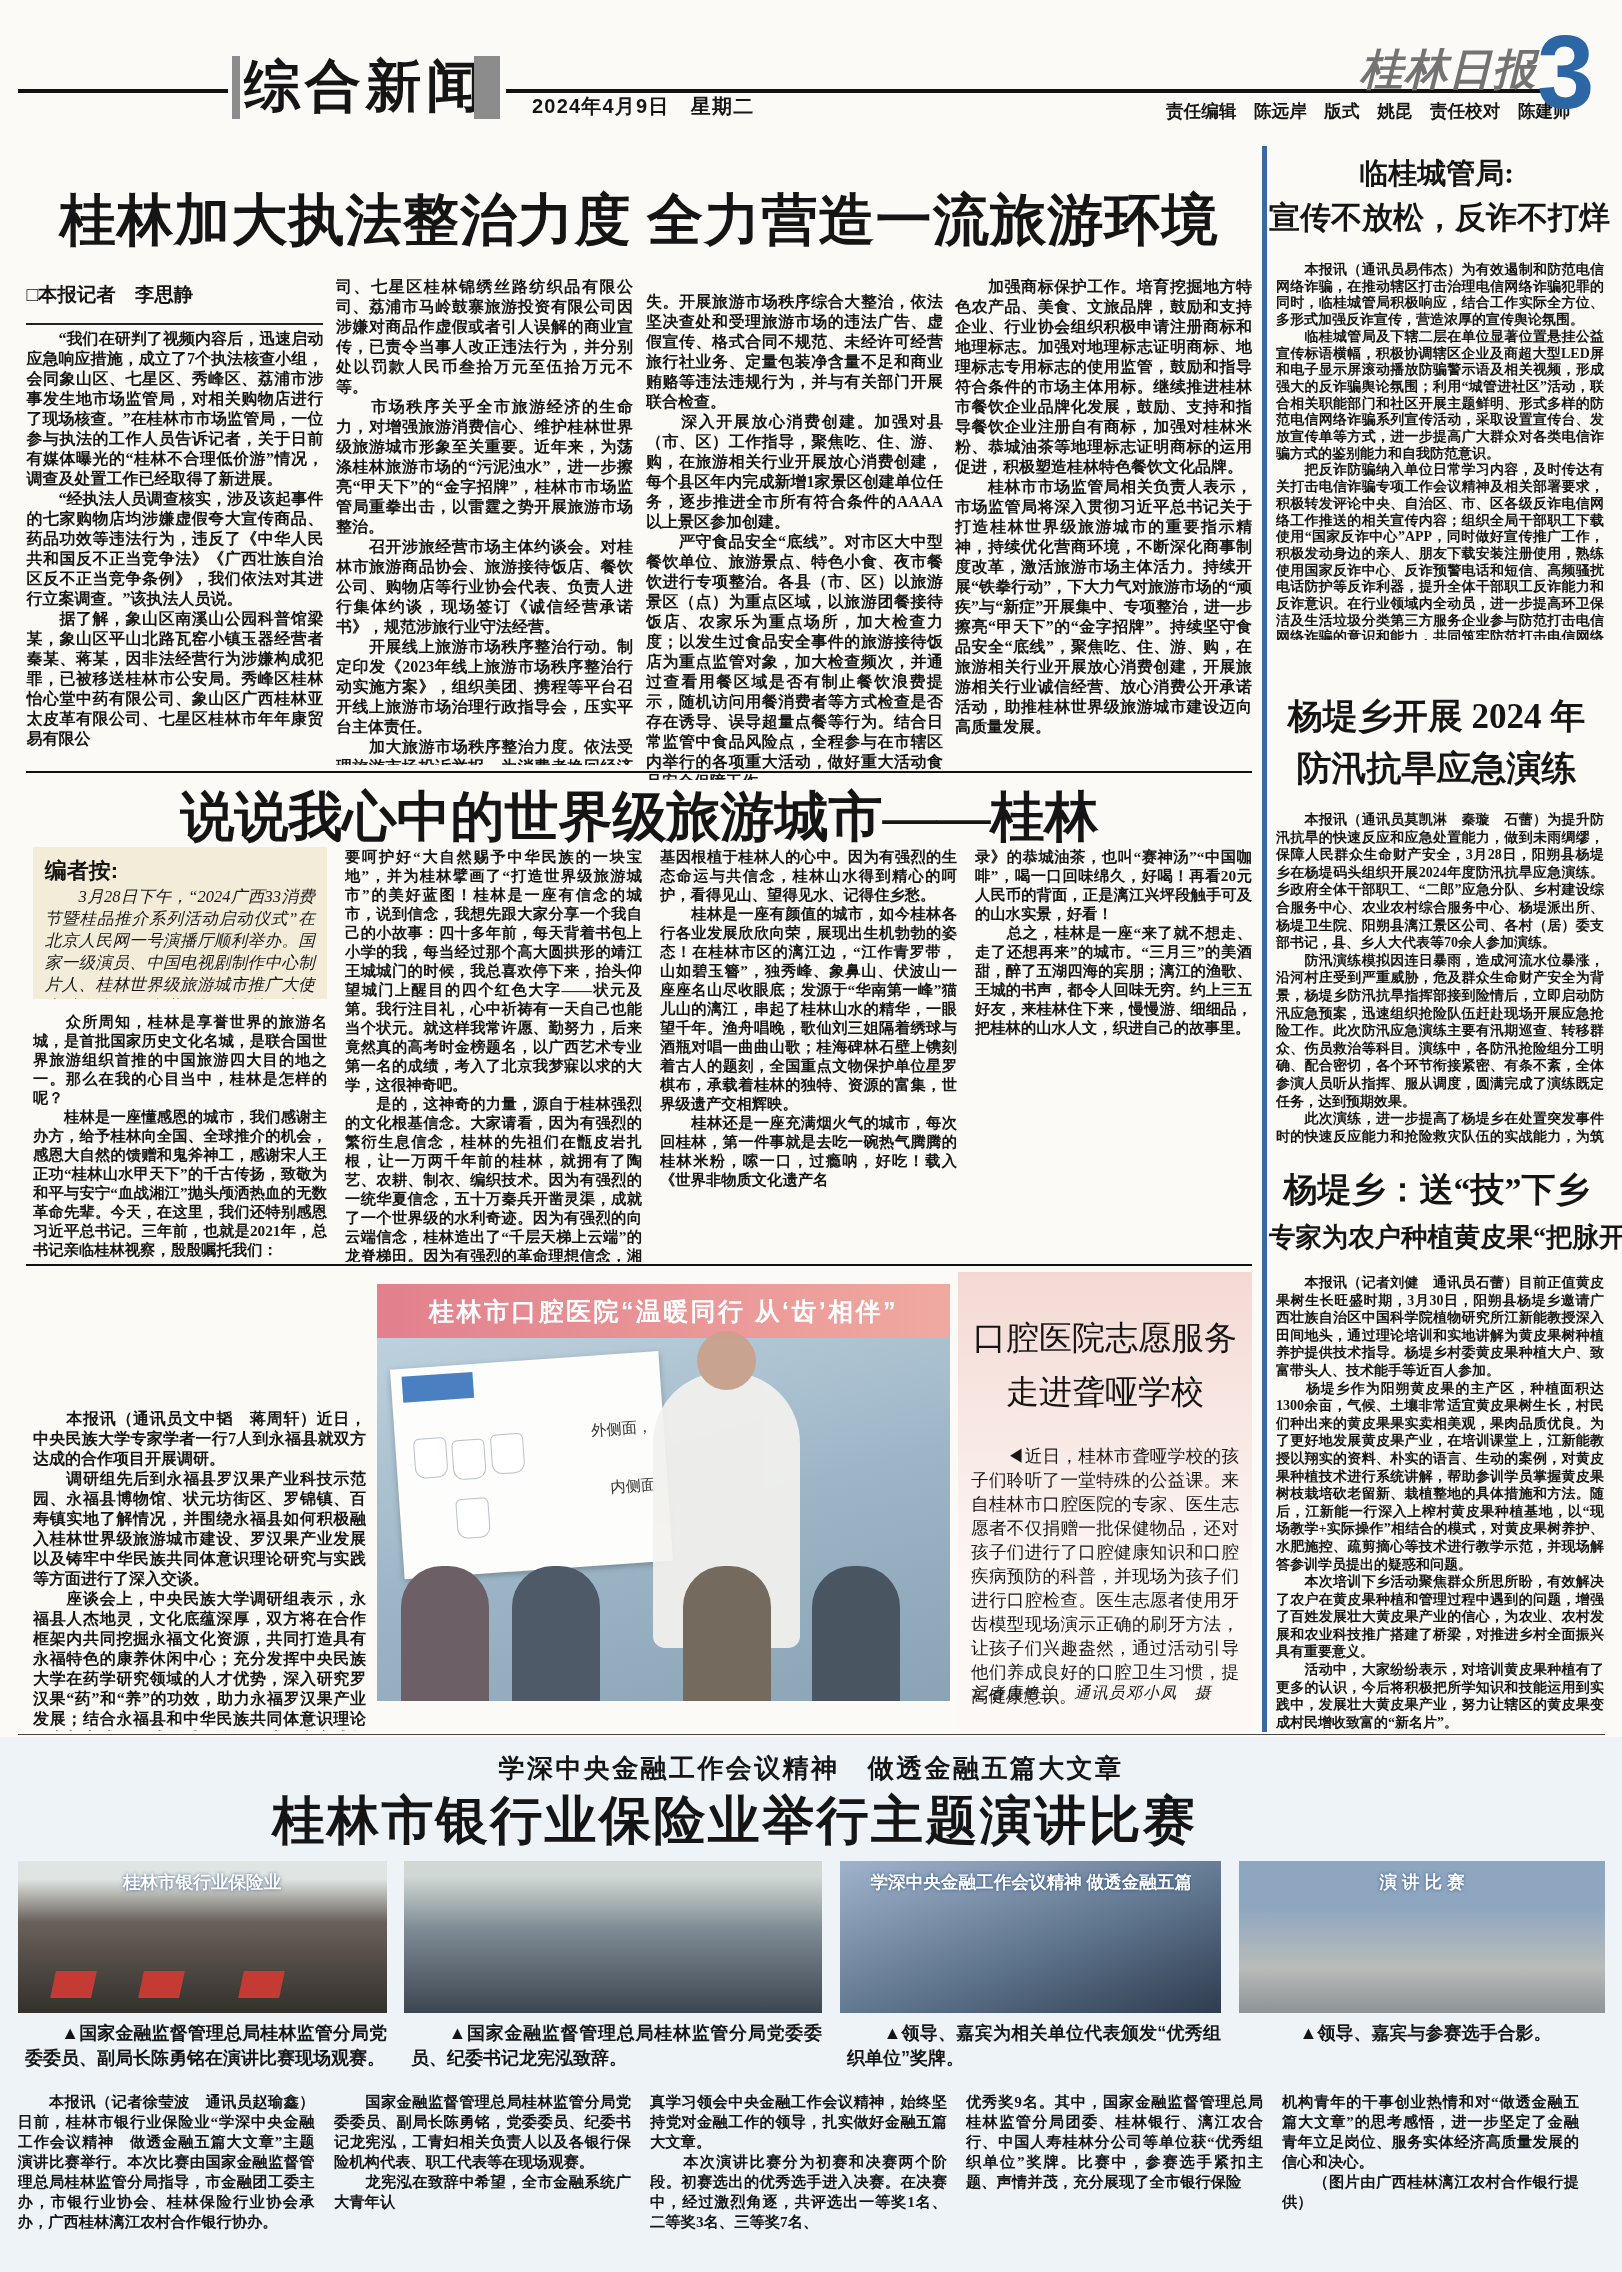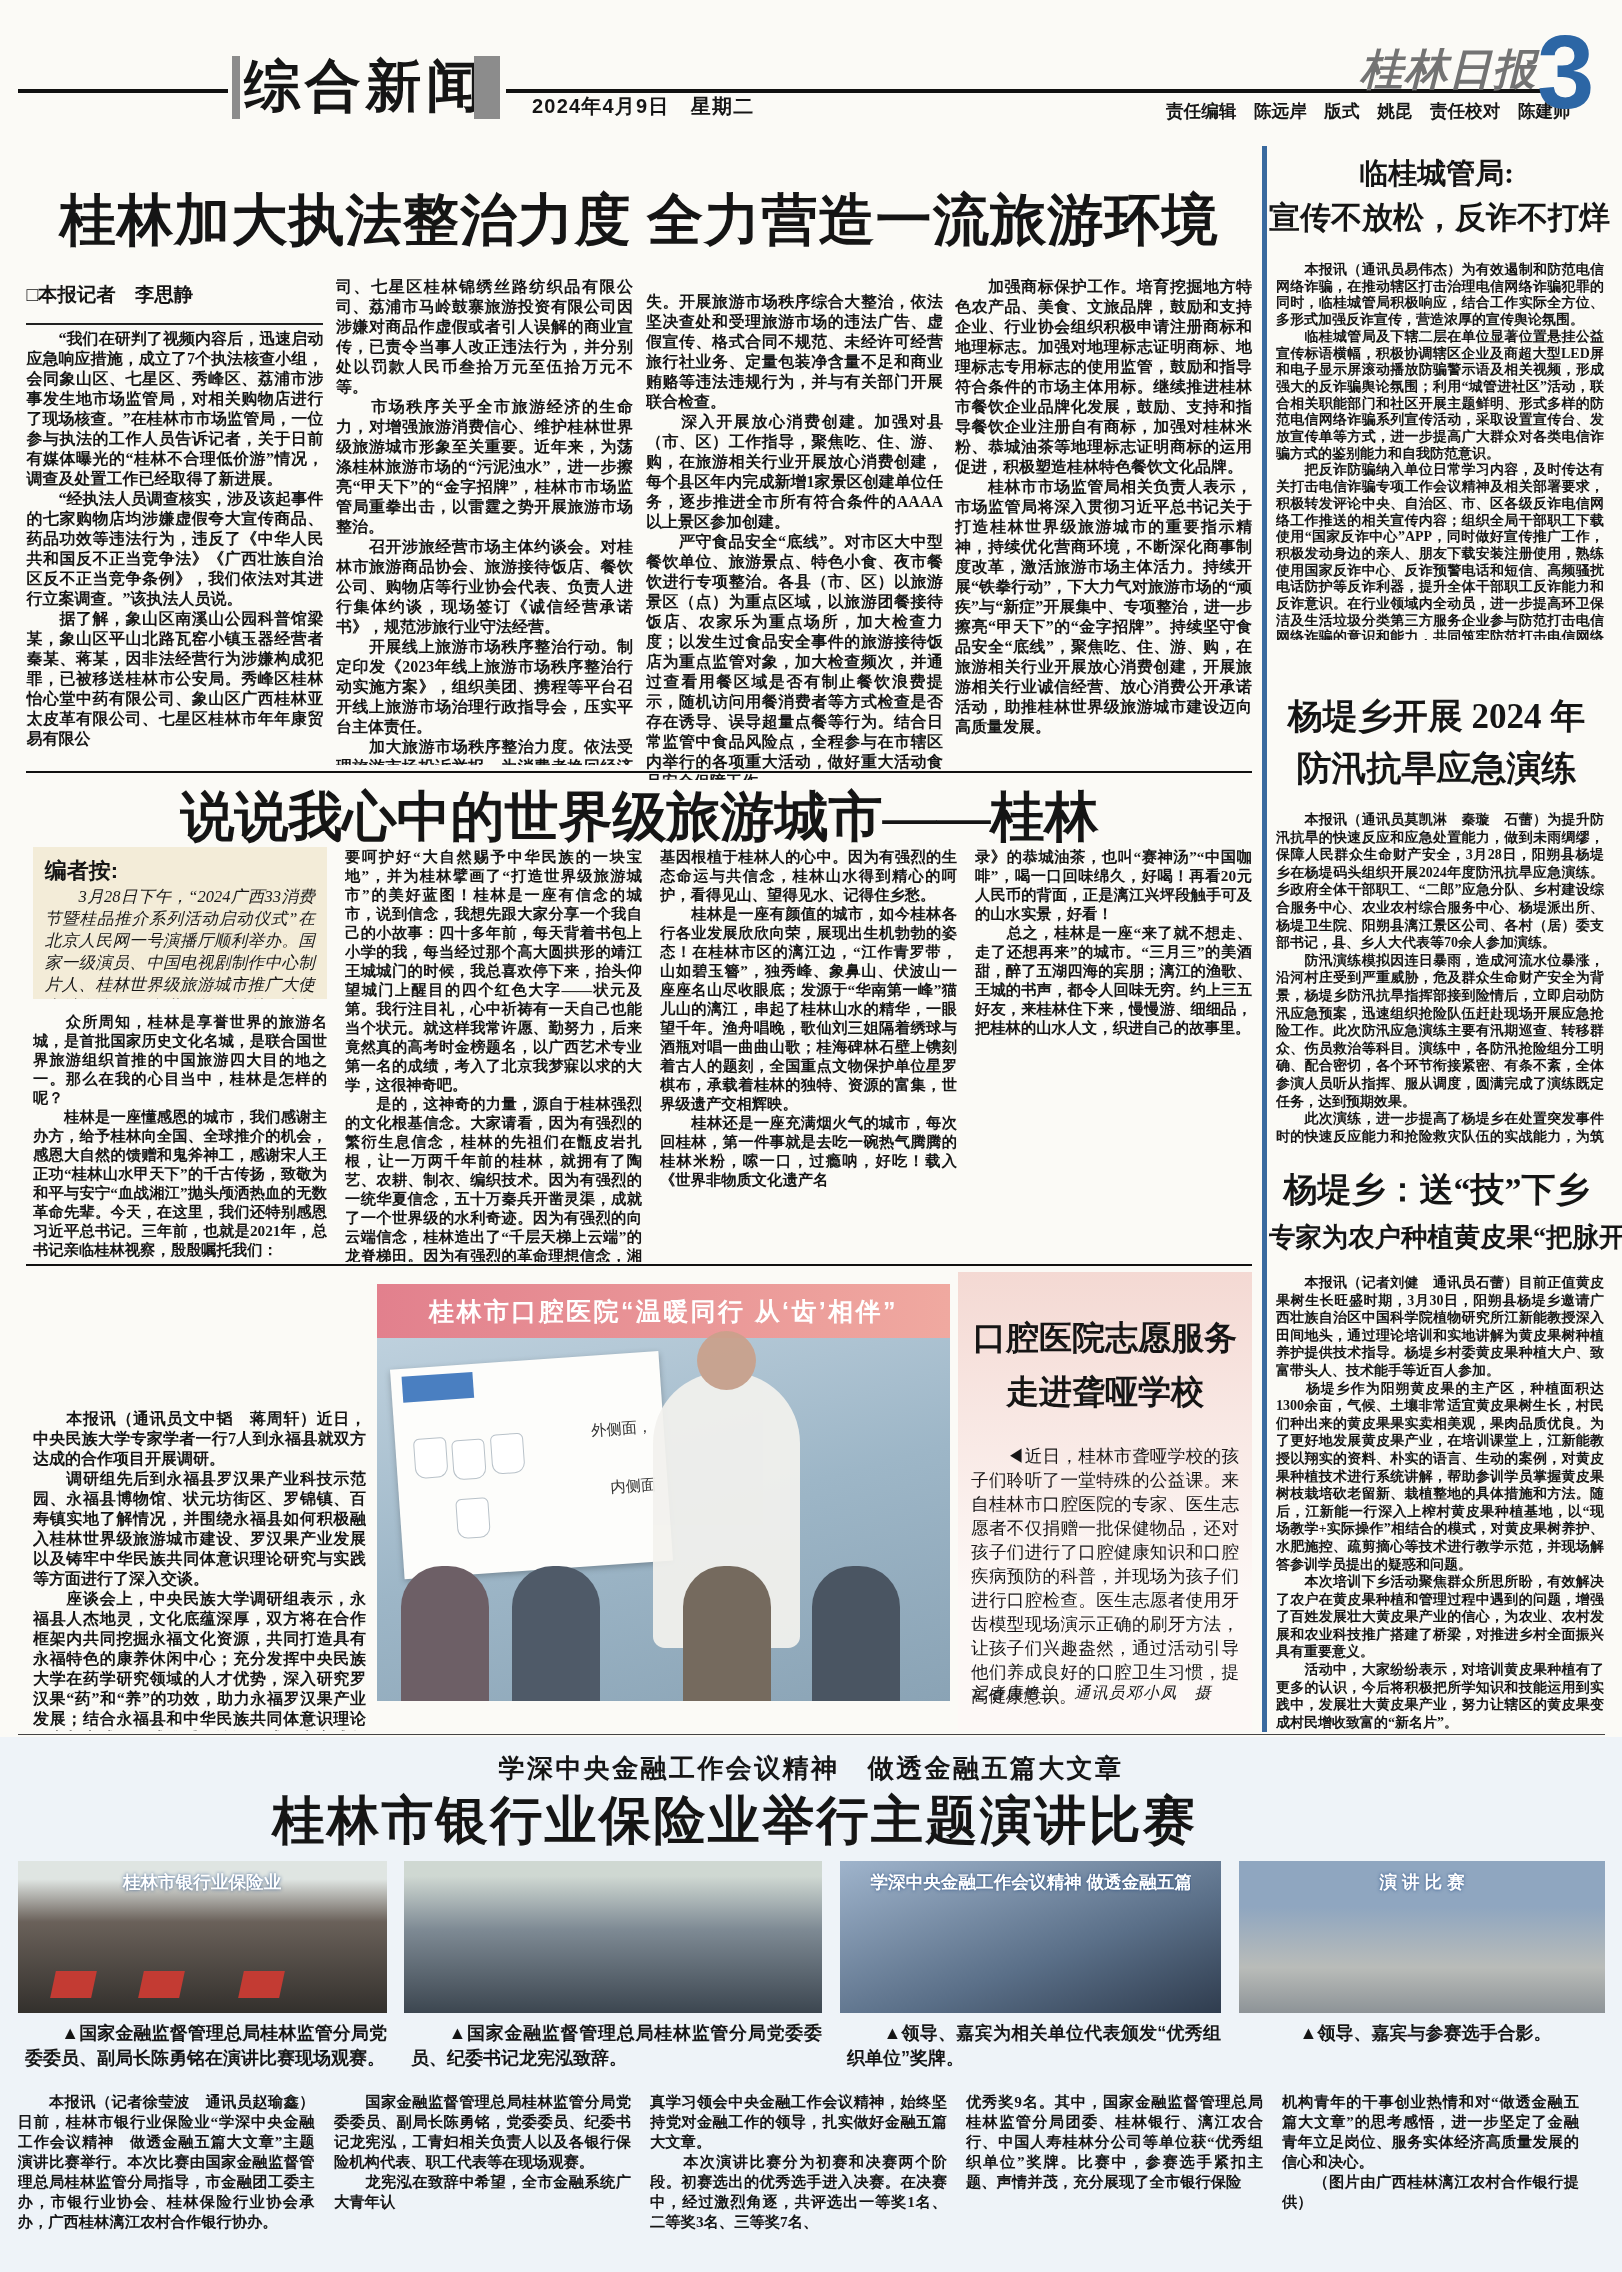--- a/index.html
+++ b/index.html
@@ -51,21 +51,21 @@
   .dp-label{position:absolute;right:11.8px;font-size:15.3px;color:#333;}
   #dp-lab1{top:65px;} #dp-lab2{top:123px;}
   .tooth{position:absolute;width:31px;height:38px;background:#fff;border:1.8px solid #b9c2c9;border-radius:5.9px 5.9px 10.6px 10.6px;}
   .t1{left:17.6px;top:71px;} .t2{left:56px;top:75px;} .t3{left:95px;top:72px;} .t4{left:56px;top:134px;}
   #dp-person{position:absolute;left:276px;top:88px;width:147px;height:276px;background:#f3f2ee;border-radius:71px 71px 11.8px 11.8px;opacity:.92;}
   #dp-person:before{content:"";position:absolute;left:44px;top:-41px;width:59px;height:59px;border-radius:50%;background:#caa18b;}
   .kid{position:absolute;bottom:0;width:88px;height:135px;border-radius:41px 41px 0 0;background:#5c6671;}
   .k1{left:23.5px;background:#6d5f66;} .k2{left:135px;background:#4f5a68;} .k3{left:306px;background:#756a5e;} .k4{left:435px;background:#4a5562;}
 
   #dental-col{left:958px;top:1272px;width:294px;height:458px;background:linear-gradient(180deg,#f4d9d3,#fdf8f6 70%);}
-  #dental-head{position:absolute;left:0;top:39px;width:100%;text-align:center;font-size:33px;font-weight:700;line-height:54px;}
+  #dental-head{position:absolute;left:0;top:39px;width:100%;text-align:center;font-size:33px;font-weight:400;line-height:54px;}
   #dental-body{position:absolute;left:13px;top:172px;width:268px;height:235px;white-space:pre-line;text-align:justify;font-size:17.6px;line-height:24px;}
   #dental-credit{position:absolute;left:13px;top:411px;width:268px;font-size:16px;font-style:italic;letter-spacing:1.2px;}
 
   
   #divider{left:1262px;top:146px;width:5.3px;height:1586px;background:#39699e;}
   .sb-head{left:1269px;width:335px;text-align:center;font-weight:900;white-space:nowrap;}
   #sbA-h1{top:154px;font-size:29px;}
   #sbA-h2{top:197px;font-size:31px;}
   #sbB-h{top:691px;font-size:35px;line-height:52px;white-space:pre-line;}
   #sbC-h1{top:1167px;font-size:34px;}

